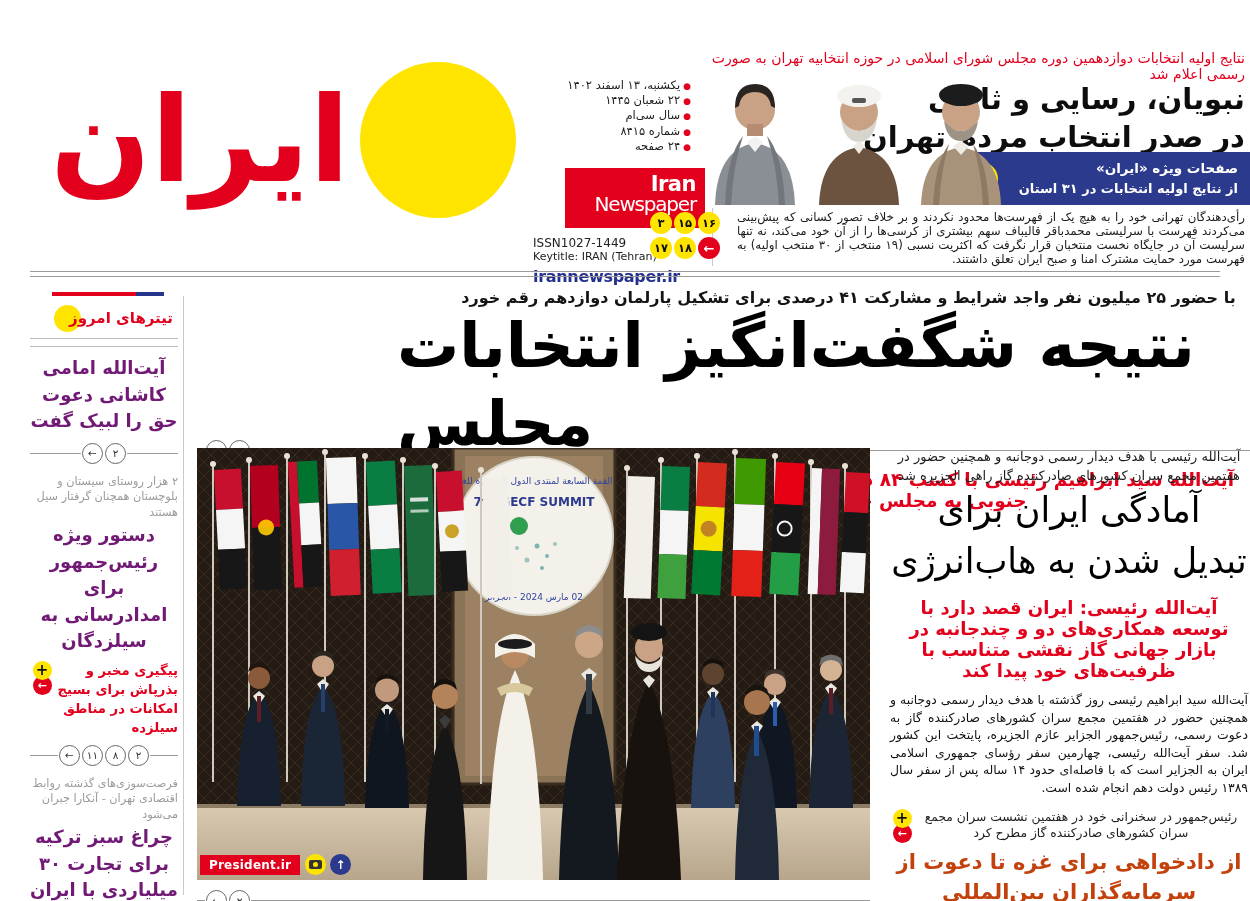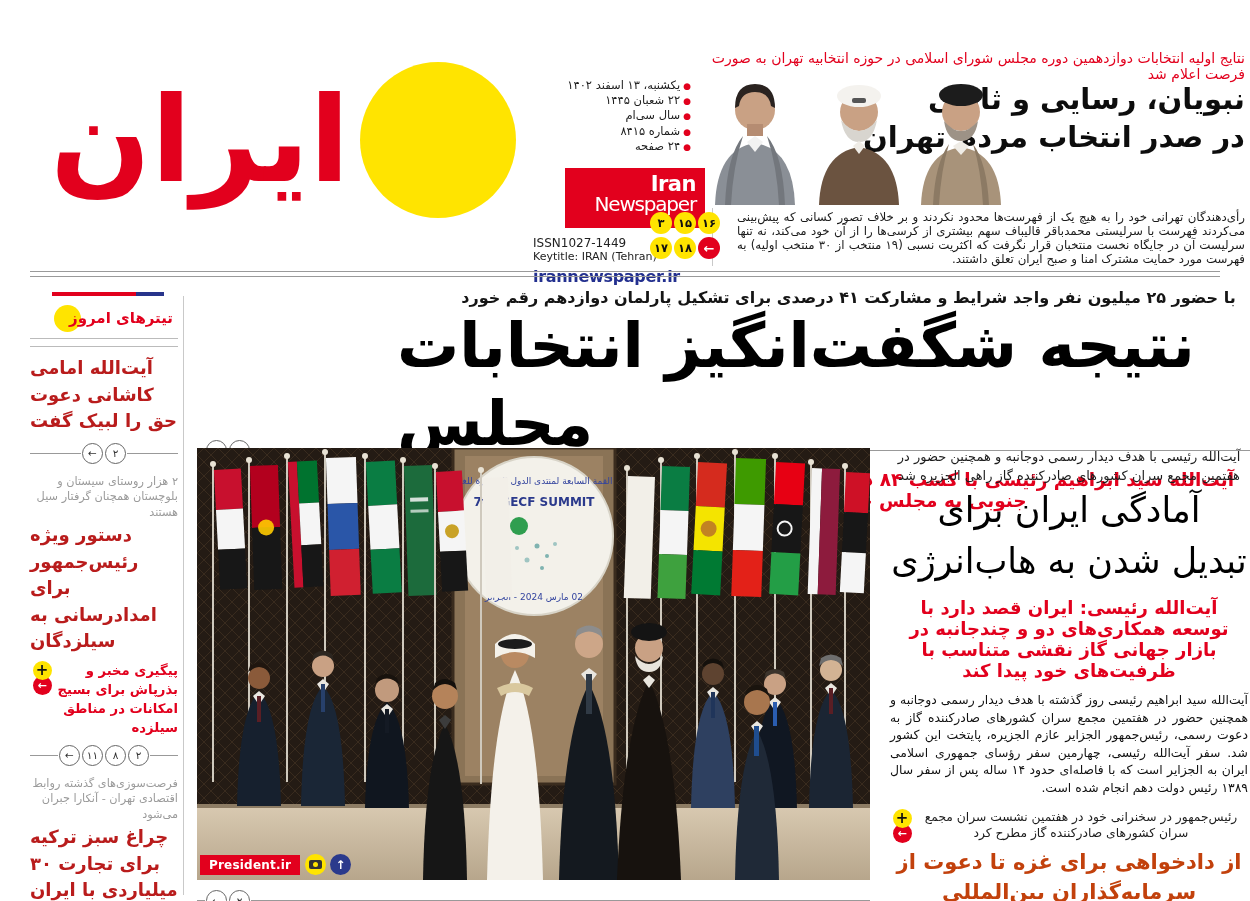--- a/index.html
+++ b/index.html
@@ -51,21 +51,21 @@
   .rule-double{position:absolute;left:30px;top:271px;width:1190px;height:4px;border-top:1px solid #9a9a9a;border-bottom:1px solid #9a9a9a;}
 
   
   .sidebar{position:absolute;left:30px;top:292px;width:148px;direction:rtl;}
   .sb-bar{display:flex;height:4px;margin:0 14px 8px 22px;direction:ltr;}
   .sb-bar .r{flex:3;background:#e2001d;} .sb-bar .n{flex:1;background:#27348b;}
   .sb-head{position:relative;height:30px;margin-bottom:4px;}
   .sb-dot{position:absolute;left:24px;top:1px;width:27px;height:27px;border-radius:50%;background:#ffe400;}
   .sb-title{position:absolute;right:5px;top:5px;font-size:15px;font-weight:bold;color:#e2001d;}
   .sb-rules{height:7px;border-top:1px solid #bbb;border-bottom:1px solid #bbb;margin:0 0 8px 0;}
-  .sb-item-title{margin:0;font-size:18px;font-weight:bold;line-height:26.5px;color:#b91c1c;text-align:left;}
+  .sb-item-title{margin:0;font-size:18px;font-weight:bold;line-height:26.5px;color:#701a75;text-align:center;}
   .sb-kicker{font-size:11.3px;line-height:15.5px;color:#9b9b9b;text-align:right;margin:10px 0 2px 0;}
   .sb-sub{display:flex;direction:ltr;align-items:flex-start;margin-top:6px;}
   .sb-sub .txt{flex:1;direction:rtl;text-align:right;color:#e2001d;font-weight:bold;font-size:13.2px;line-height:19px;}
   .marker{display:flex;align-items:center;direction:ltr;margin:8px 0;}
   .mline{height:1px;background:#999;}
   .mline.short{width:8px;} .mline.grow{flex:1;}
   .marker.center .mline.short{flex:1;}
   .mcirc{width:19px;height:19px;border:1px solid #666;border-radius:50%;background:#fff;color:#333;
     font-size:10.5px;display:flex;align-items:center;justify-content:center;margin:0 1px;flex:0 0 auto;}
   .ipair{width:24px;display:flex;flex-direction:column;align-items:center;flex:0 0 auto;}
@@ -125,26 +125,33 @@
       <div class="b1">Iran</div>
       <div class="b2">Newspaper</div>
     </div>
     <div class="issn">ISSN1027-1449</div>
     <div class="keytitle">Keytitle: IRAN (Tehran)</div>
     <div class="website">irannewspaper.ir</div>
   </div>
 
   <div class="mast-vline"></div>
 
-  <div class="top-kicker">نتایج اولیه انتخابات دوازدهمین دوره مجلس شورای اسلامی در حوزه انتخابیه تهران به صورت فرصت اعلام شد</div>
+  <div class="top-kicker">نتایج اولیه انتخابات دوازدهمین دوره مجلس شورای اسلامی در حوزه انتخابیه تهران به صورت رسمی اعلام شد</div>
   <div class="top-headline">
     <div>نبویان، رسایی و ثابتی</div>
     <div>در صدر انتخاب مردم تهران</div>
   </div>
 
+  <div class="special-box">
+    <div class="sp-circle">←</div>
+    <div class="sp-text">
+      <div class="l1">صفحات ویژه «ایران»</div>
+      <div class="l2">از نتایج اولیه انتخابات در ۳۱ استان</div>
+    </div>
+  </div>
 
   <div class="top-photos">
     <svg width="312" height="133" viewBox="0 0 312 133">
 
       <g>
         <circle cx="52" cy="38" r="20" fill="#c9a184"></circle>
         <path d="M32 36 q0-24 20-24 q20 0 20 24 l-4 -2 q-2 -14 -16 -14 q-14 0 -16 14 z" fill="#2a2320"></path>
         <rect x="44" y="52" width="16" height="12" fill="#b58c72"></rect>
         <path d="M12 133 q2-56 40-62 q38 6 40 62 z" fill="#8a8f96"></path>
         <path d="M44 70 l8 10 l8-10 l-8-6 z" fill="#f2f2f2"></path>

